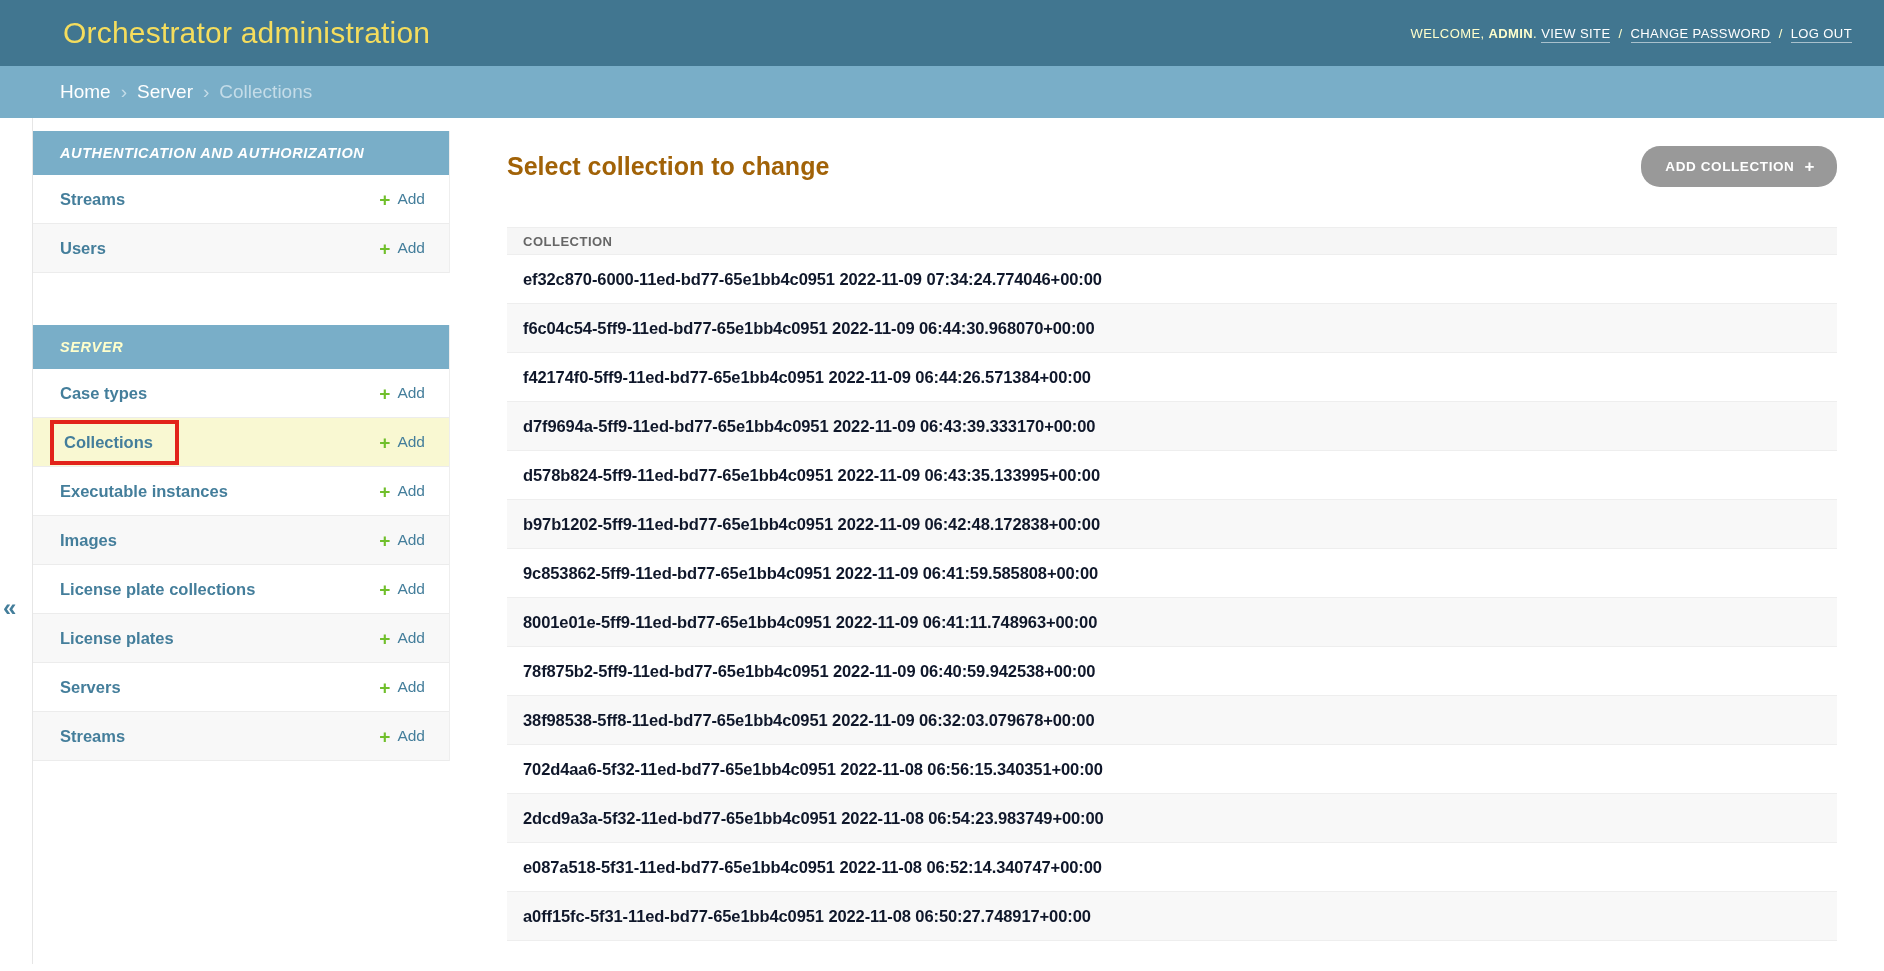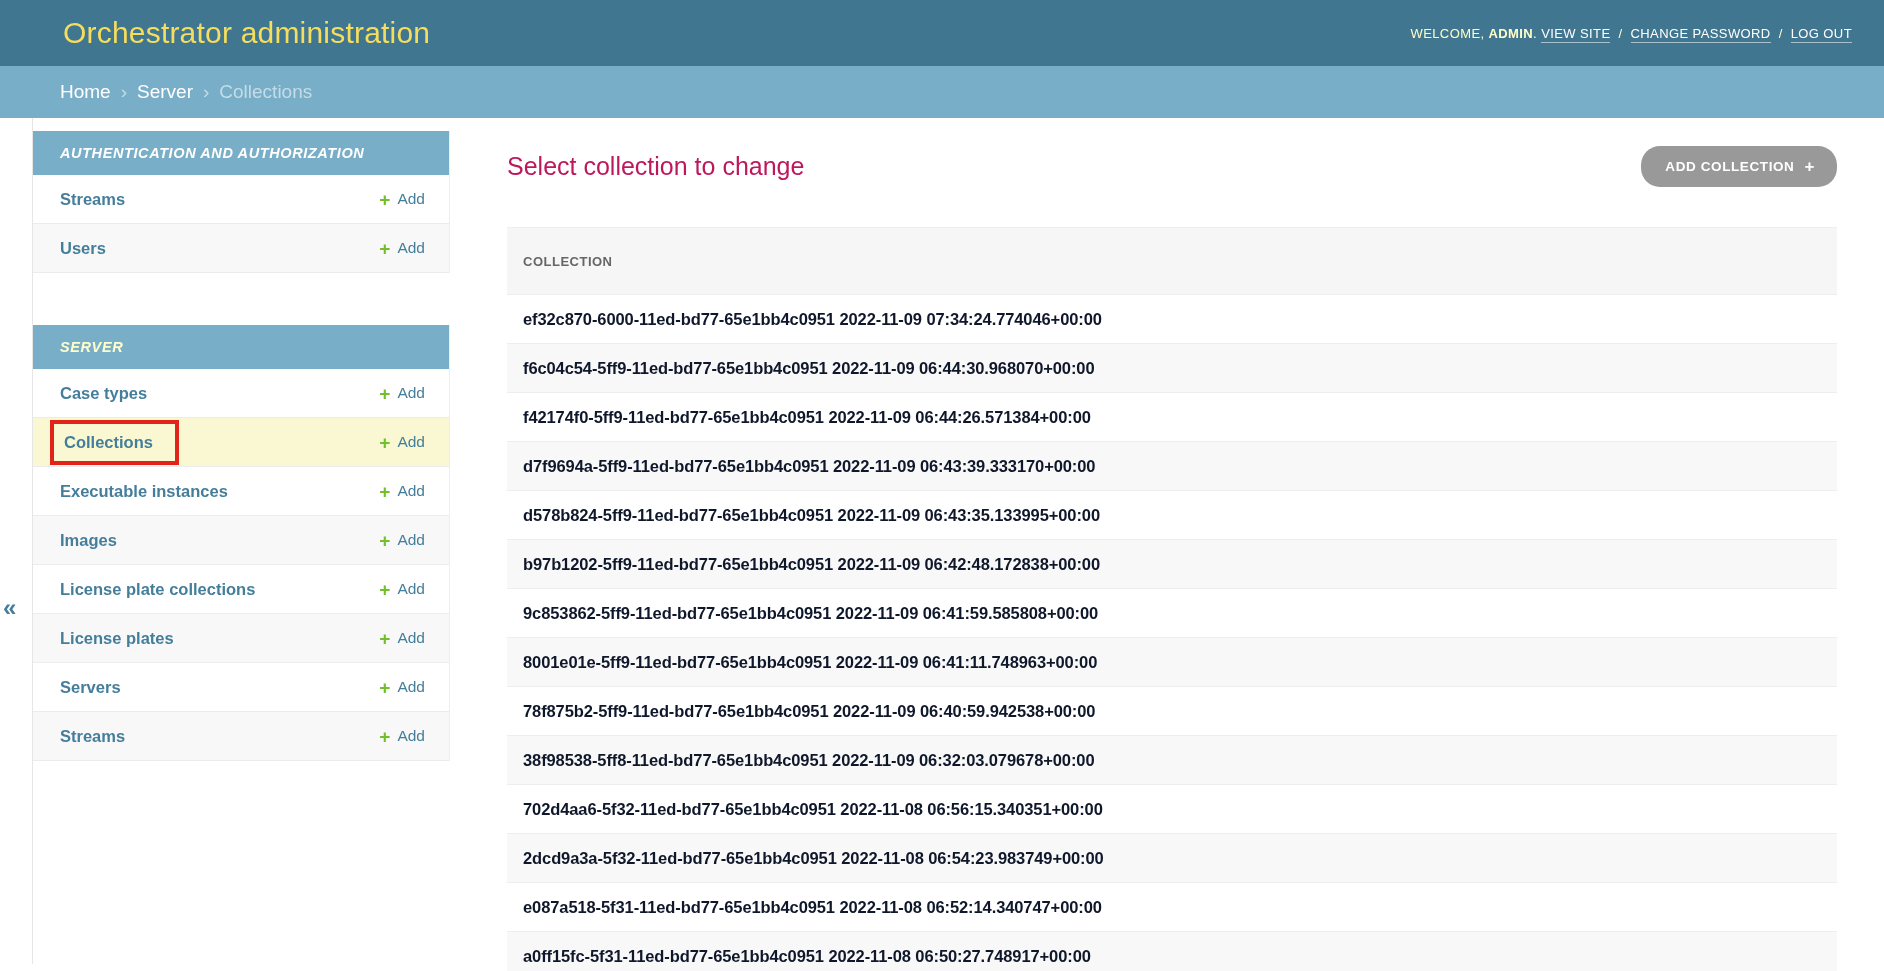--- a/index.html
+++ b/index.html
@@ -44,30 +44,30 @@
   .model-link { color: #447e9b; font-weight: 700; font-size: 16.5px; text-decoration: none; cursor: pointer; }
   .add-link { color: #447e9b; font-size: 15.5px; text-decoration: none; display: inline-flex;
     align-items: center; gap: 7px; cursor: pointer; }
   .plus { color: #70bf2b; font-weight: 700; font-size: 19px; line-height: 1; }
   .ann-box { display: inline-block; border: 4px solid #e2231a; padding: 9px 22px 9px 10px;
     margin: -10px 0 -10px -10px; }
 
   
   .main { flex: 1; padding: 0 47px 0 57px; }
   .title-row { margin-top: 28px; display: flex; align-items: center; justify-content: space-between; }
-  .page-title { color: #be185d; font-size: 25px; font-weight: 400; }
+  .page-title { color: #a16207; font-size: 25px; font-weight: 700; }
   .object-tools-btn { background: #999; color: #fff; border: none; border-radius: 19px;
     padding: 12px 22px 12px 24px; font-size: 13.5px; font-weight: 700; letter-spacing: .6px;
     display: inline-flex; align-items: center; gap: 10px; cursor: pointer;
     font-family: "Liberation Sans", sans-serif; }
   .object-tools-btn .btn-plus { font-size: 17px; font-weight: 700; line-height: 1; }
 
   .results { margin-top: 40px; }
   .thead { background: #f6f6f6; border-top: 1px solid #eee; border-bottom: 1px solid #eee;
-    padding: 24px 16px; }
+    padding: 4px 16px; }
   .thead span { color: #666; font-size: 13px; font-weight: 700; letter-spacing: .5px; cursor: pointer; }
   .trow { height: 49px; display: flex; align-items: center; padding: 0 16px;
     border-bottom: 1px solid #eee; background: #fff; }
   .trow.alt { background: #f8f8f8; }
   .trow a { color: #0f172a; font-weight: 700; font-size: 16.5px; text-decoration: none;
     letter-spacing: -0.1px; cursor: pointer; }
 </style>
 </head>
 <body>
 

